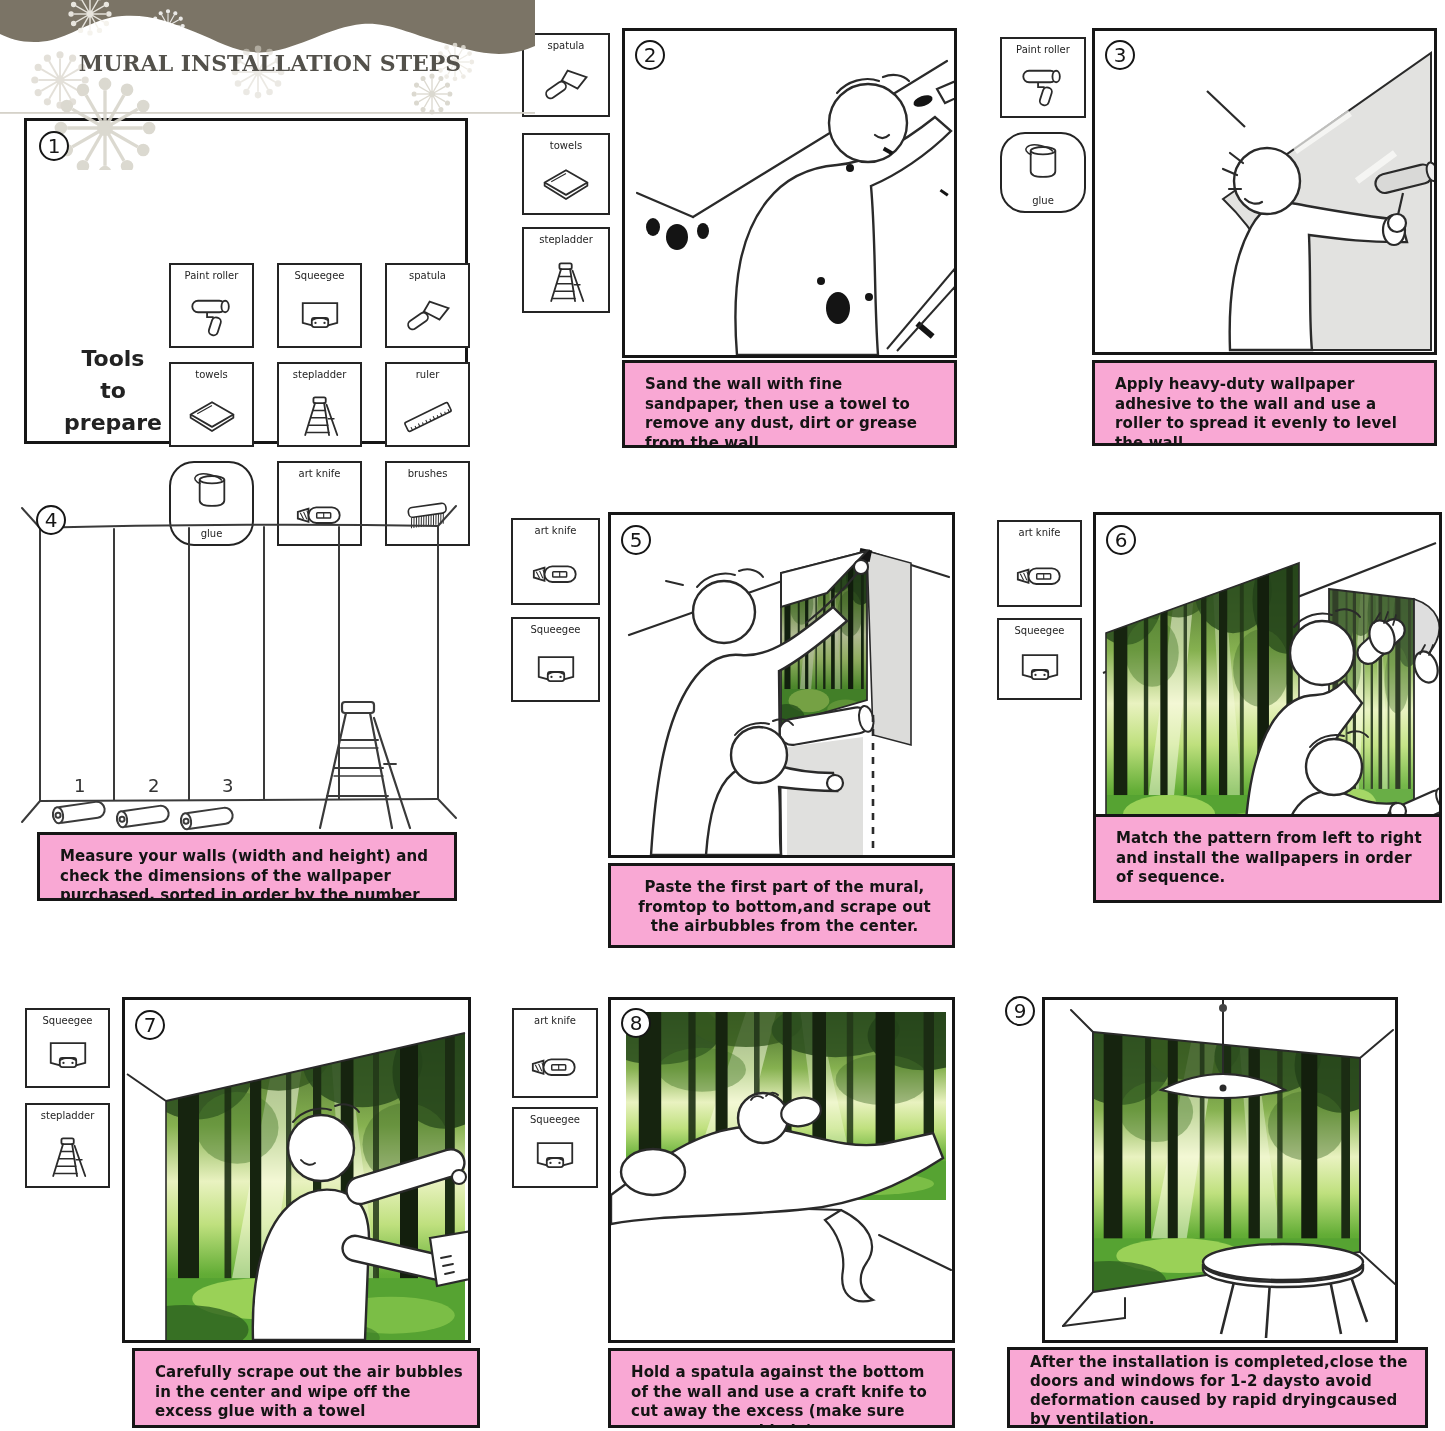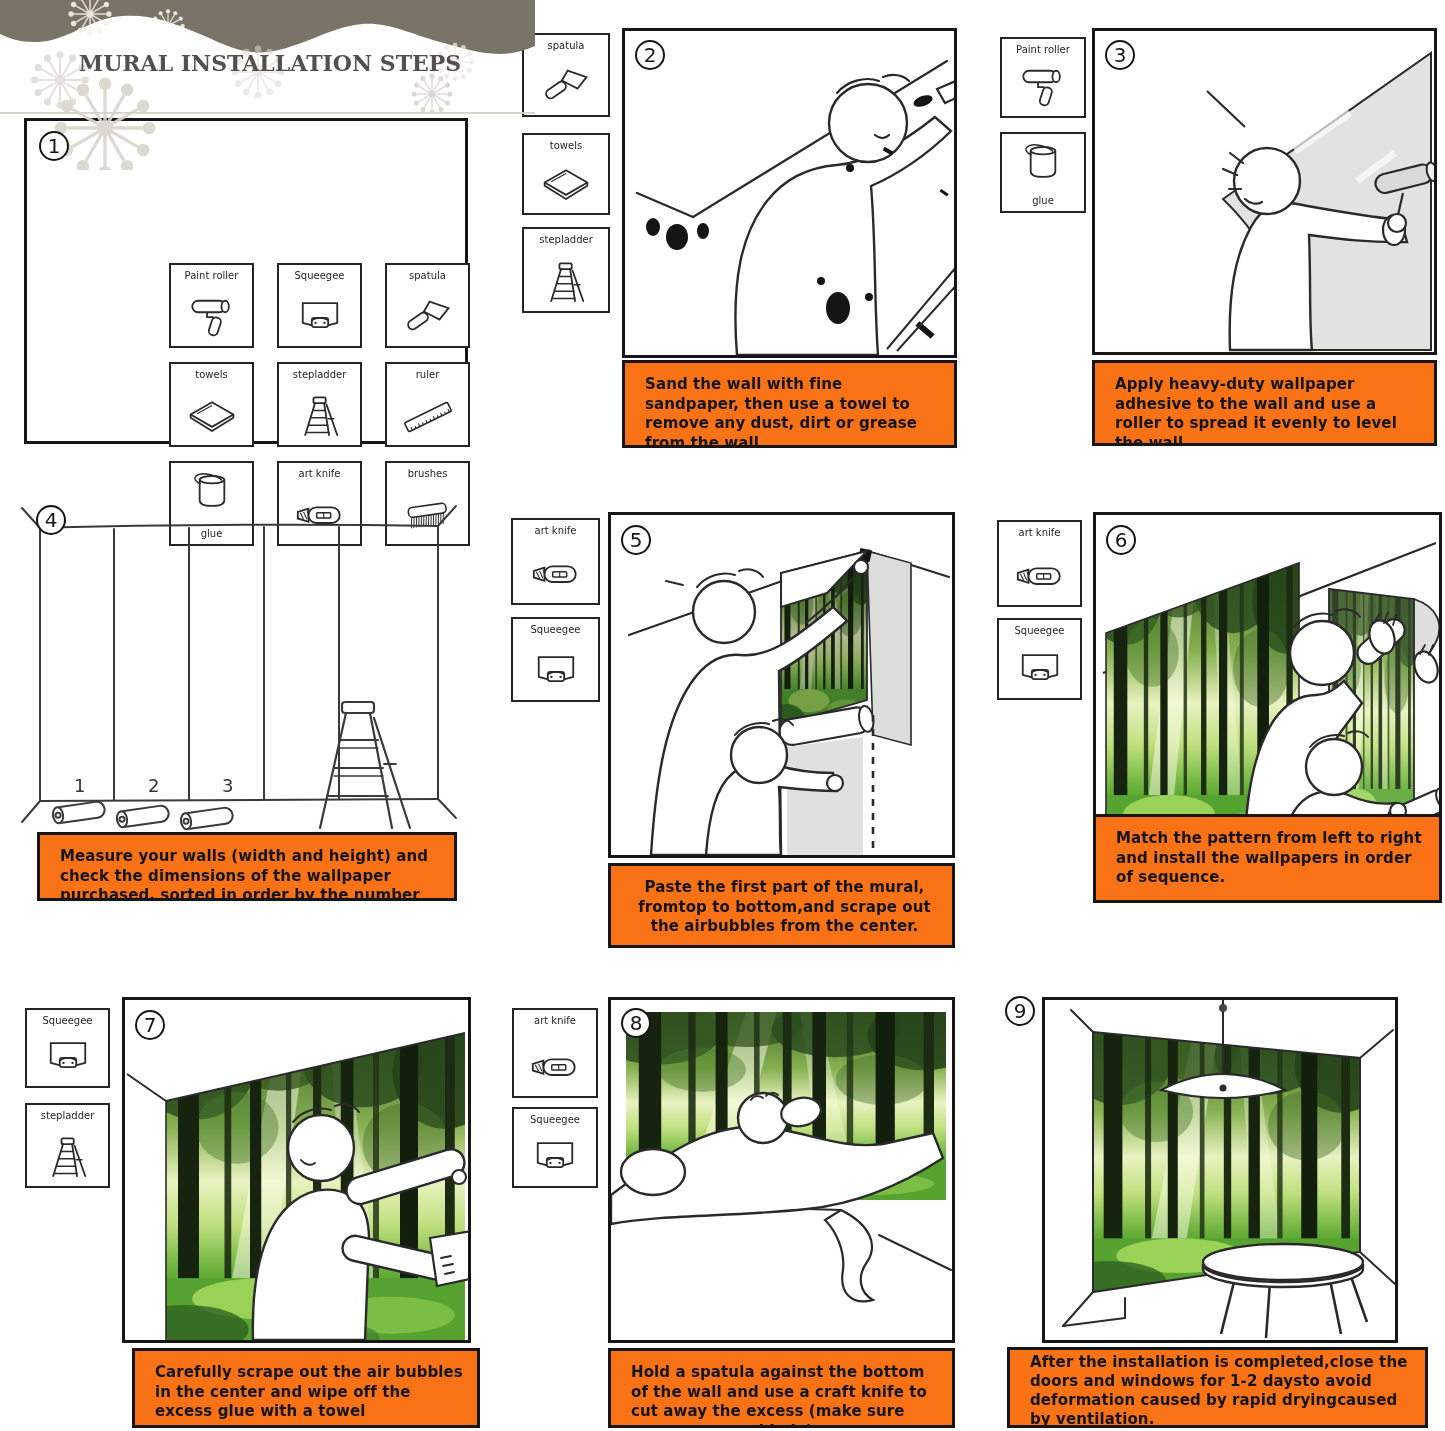--- a/index.html
+++ b/index.html
@@ -5,35 +5,35 @@
   html,body{margin:0;padding:0;}
   body{
     width:1445px;height:1431px;position:relative;background:#ffffff;
     font-family:"DejaVu Sans", sans-serif;color:#1c1c1c;overflow:hidden;
   }
   .abs{position:absolute;}
   .panel{
     position:absolute;border:3px solid #161616;background:#fff;box-sizing:border-box;
   }
   .caption-box{
-    position:absolute;border:3px solid #161616;background:#f97316;box-sizing:border-box;
+    position:absolute;border:3px solid #161616;background:#f9a8d4;box-sizing:border-box;
     font-size:15px;font-weight:bold;line-height:1.3;color:#141414;
     padding:12px 14px 8px 20px;letter-spacing:0.1px;overflow:hidden;
   }
   .stepnum{
     position:absolute;width:30px;height:30px;border:2.5px solid #161616;border-radius:50%;
     display:flex;align-items:center;justify-content:center;
     font-size:20px;font-weight:500;background:#fff;color:#161616;z-index:5;box-sizing:border-box;
   }
   .tool-box{
     position:absolute;border:2.5px solid #242424;background:#fff;box-sizing:border-box;
     display:flex;flex-direction:column;align-items:center;justify-content:space-between;
     padding:6px 2px 5px 2px;
   }
-  .tool-box.rev{flex-direction:column-reverse;}
+  .tool-box.rev{flex-direction:column-reverse;border-radius:25px;}
   .tool-label{font-size:10px;color:#242424;white-space:nowrap;line-height:1;}
   .tool-icon{width:58px;height:46px;flex:0 0 auto;}
   .grid1{
     position:absolute;left:142px;top:142px;width:302px;height:285px;
     display:grid;grid-template-columns:85px 85px 85px;grid-template-rows:85px 85px 85px;
     gap:14px 23px;
   }
   .grid1 .tool-box{position:relative;width:85px;height:85px;}
   .title{
     position:absolute;left:28px;top:50px;width:484px;text-align:center;
@@ -194,20 +194,25 @@
     <use href="#dand" transform="translate(60,80) scale(1.2)" style="color:#ddd9d0" opacity="0.8"></use>
     <use href="#dand" transform="translate(258,72) scale(1.1)" style="color:#dcd8ce" opacity="0.55"></use>
     <use href="#dand" transform="translate(432,94) scale(0.85)" style="color:#d8d5cb" opacity="0.9"></use>
   </g>
   <rect x="0" y="112" width="535" height="1.8" fill="#d5d2c9"></rect>
 </svg>
 <div class="title">MURAL INSTALLATION STEPS</div>
 
 <div class="panel" style="left:24px;top:118px;width:444px;height:326px;">
   <div class="stepnum" style="left:12px;top:10px;position:absolute;">1</div>
+  <div class="tools-heading">
+    <div>Tools</div>
+    <div>to</div>
+    <div>prepare</div>
+  </div>
   <div class="grid1">
     <div class="tool-box">
       <span class="tool-label">Paint roller</span>
       <svg class="tool-icon">
           <use href="#i-roller"></use>
         </svg>
     </div>
     <div class="tool-box">
       <span class="tool-label">Squeegee</span>
       <svg class="tool-icon">

